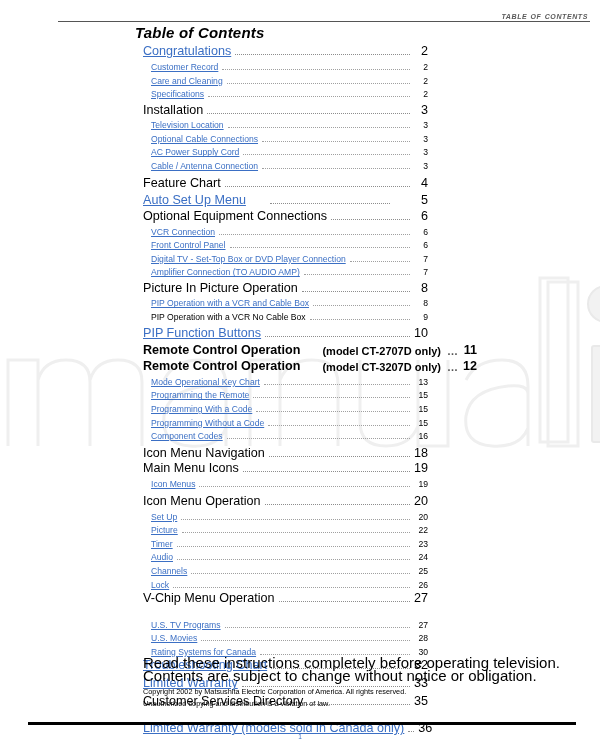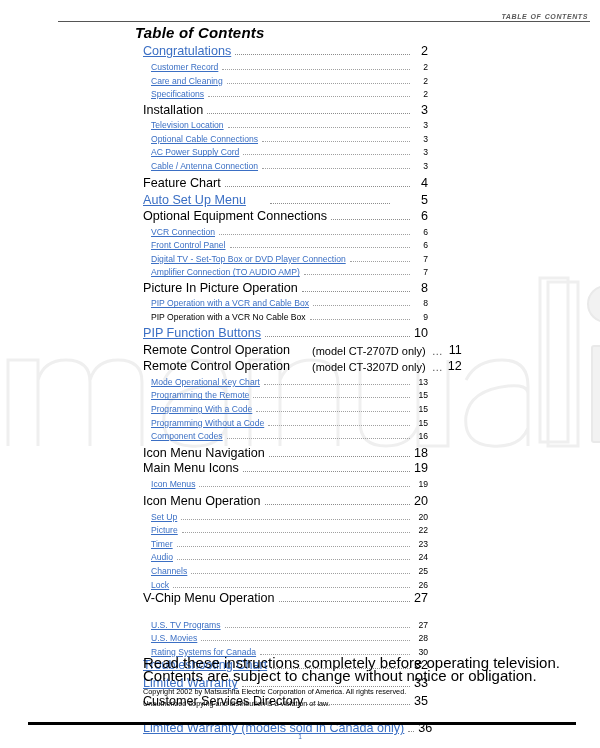--- a/index.html
+++ b/index.html
@@ -140,21 +140,21 @@
   }
 
   .pageno {
     text-align: right;
     min-width: 15px;
     white-space: nowrap;
     color: #000;
   }
 
   
-  .toc-row.noted { width: 300px; }
+  .toc-row.noted { width: 300px; font-weight: bold; }
   .toc-row.noted .label { flex: 0 0 auto; }
   .toc-row.noted .note {
     font-size: 11px;
     line-height: 10px;
     color: #000;
     white-space: nowrap;
     margin-left: 22px;
     position: relative;
     bottom: 1px;
   }

